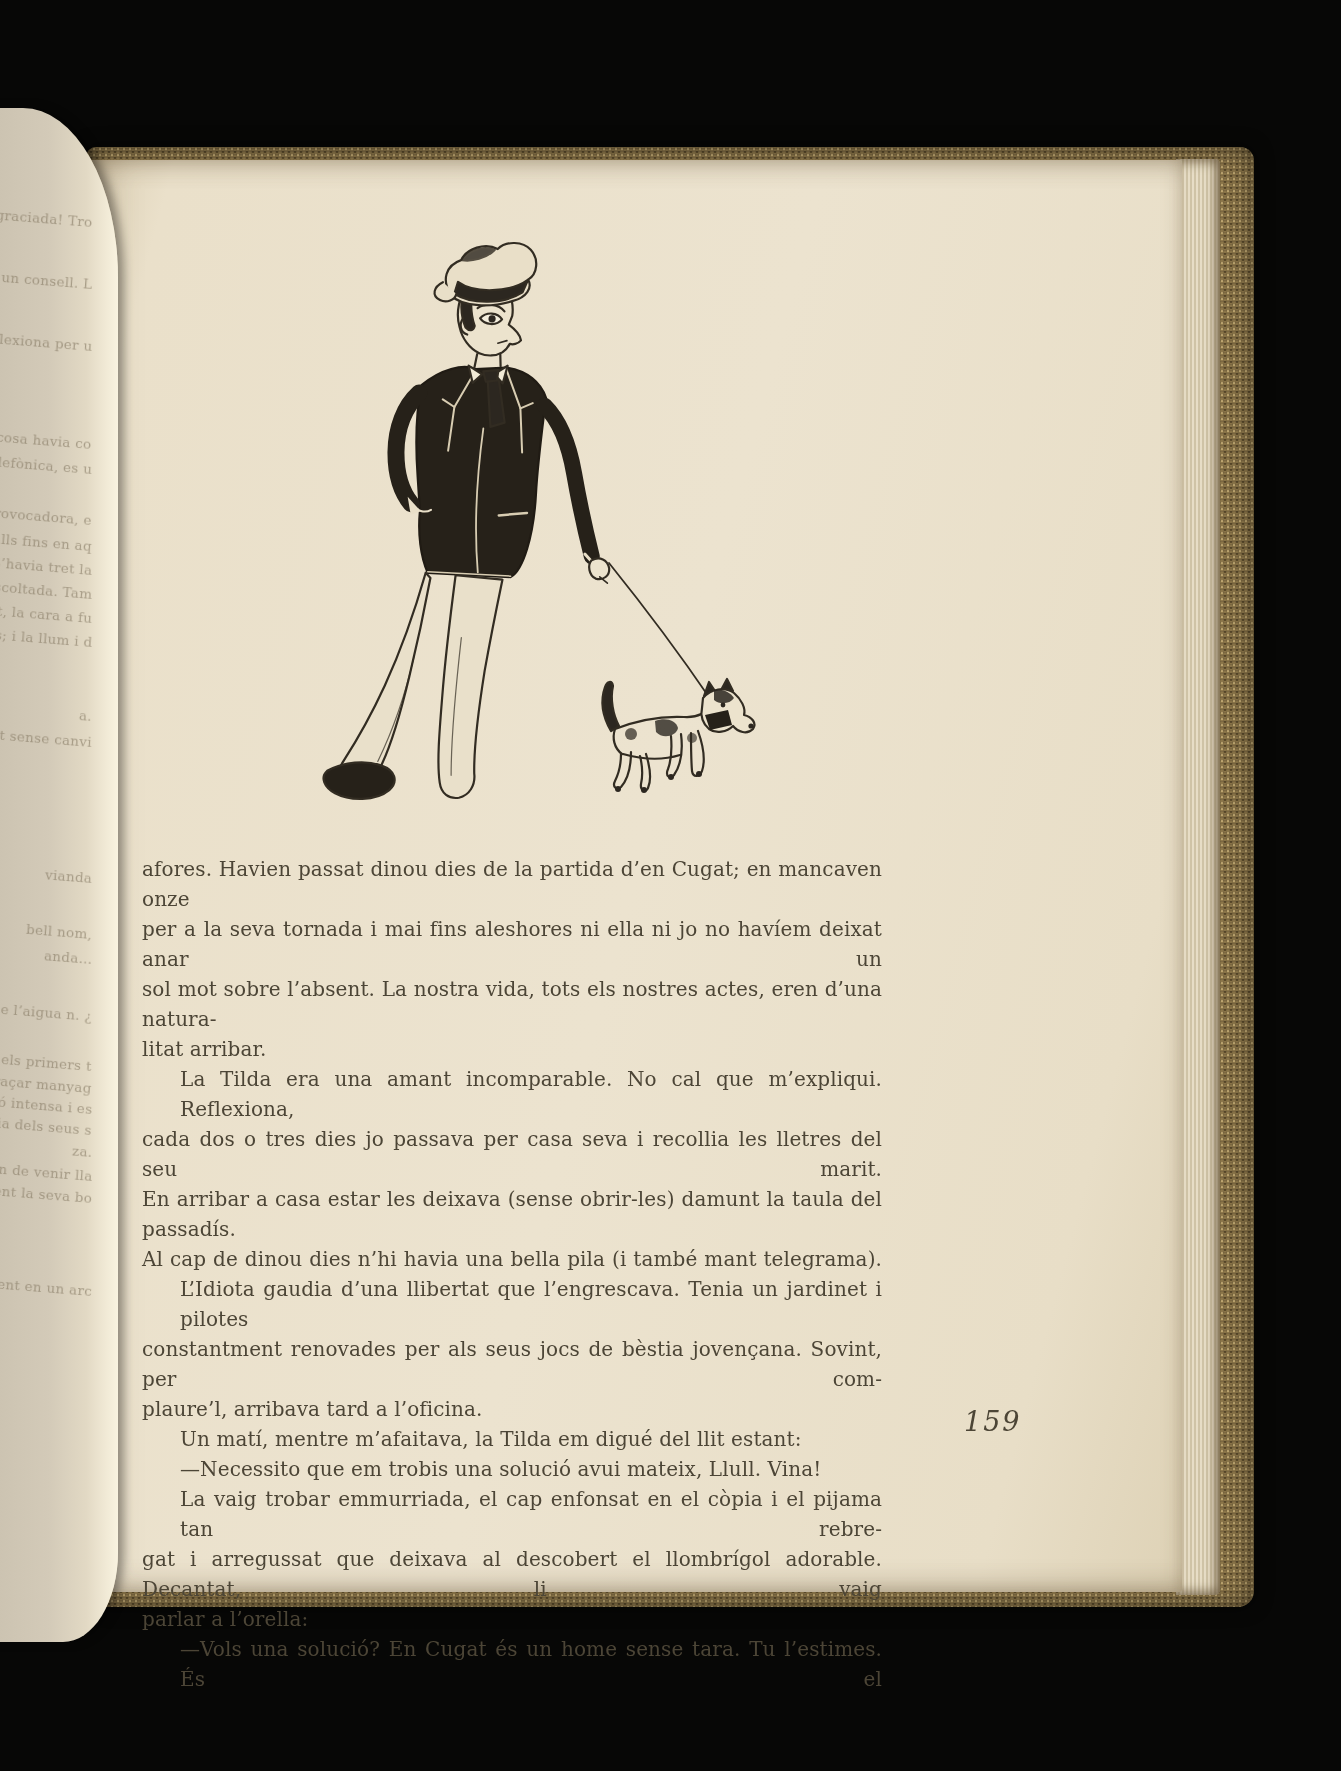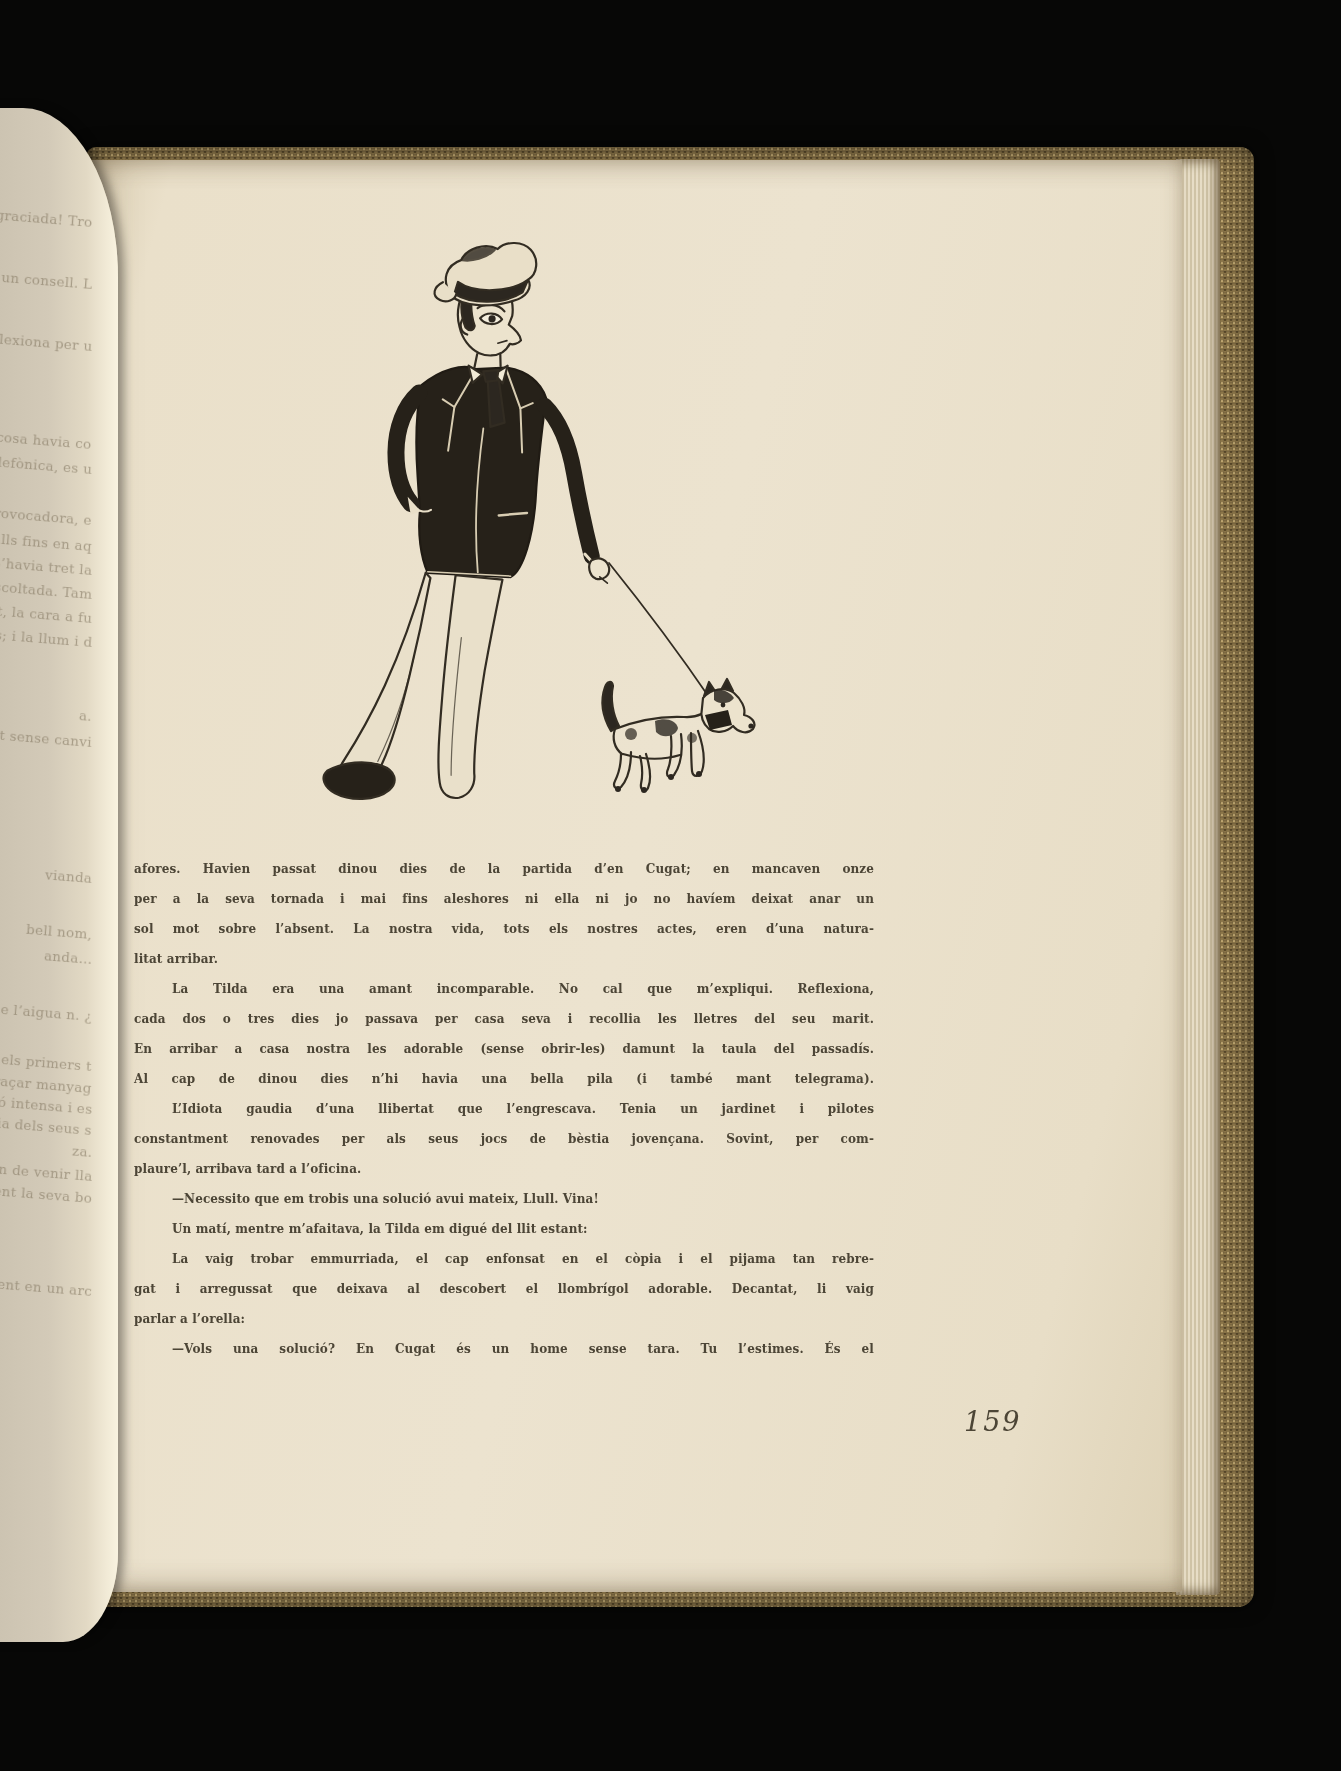--- a/index.html
+++ b/index.html
@@ -39,22 +39,22 @@
     border-top-right-radius:95px 170px;border-bottom-right-radius:55px 90px;
     box-shadow:6px 0 10px rgba(0,0,0,.35);}
   .frag{position:absolute;right:26px;white-space:nowrap;font-size:13.5px;line-height:1;
     color:#857963;opacity:.62;transform-origin:right center;transform:rotate(4.5deg);
     filter:blur(.45px);letter-spacing:.3px;}
 
   
   .illo{position:absolute;left:214px;top:58px;width:460px;height:615px;}
 
   
-  .textblock{position:absolute;left:48px;top:694px;width:740px;color:#4c4536;
-    font-size:12px;line-height:30px;letter-spacing:.1px;font-weight:bold;}
+  .textblock{position:absolute;left:56px;top:694px;width:740px;color:#4c4536;
+    font-size:20px;line-height:30px;letter-spacing:.1px;}
   .line{width:740px;box-sizing:border-box;}
   .line.justify{text-align:justify;text-align-last:justify;}
   .line.indent{padding-left:38px;}
 
   .pagenum{position:absolute;left:878px;top:1246px;font-style:italic;font-size:27px;
     letter-spacing:2px;color:#4c4536;}
 </style>
 </head>
 <body>
 
@@ -145,27 +145,27 @@
     </svg>
 
     <div class="textblock">
 
     <div class="line justify">afores. Havien passat dinou dies de la partida d’en Cugat; en mancaven onze</div>
         <div class="line justify">per a la seva tornada i mai fins aleshores ni ella ni jo no havíem deixat anar un</div>
         <div class="line justify">sol mot sobre l’absent. La nostra vida, tots els nostres actes, eren d’una natura-</div>
         <div class="line">litat arribar.</div>
         <div class="line indent justify">La Tilda era una amant incomparable. No cal que m’expliqui. Reflexiona,</div>
         <div class="line justify">cada dos o tres dies jo passava per casa seva i recollia les lletres del seu marit.</div>
-        <div class="line justify">En arribar a casa nostra les adorable (sense obrir-les) damunt la taula del passadís.</div>
+        <div class="line justify">En arribar a casa estar les deixava (sense obrir-les) damunt la taula del passadís.</div>
         <div class="line justify">Al cap de dinou dies n’hi havia una bella pila (i també mant telegrama).</div>
         <div class="line indent justify">L’Idiota gaudia d’una llibertat que l’engrescava. Tenia un jardinet i pilotes</div>
         <div class="line justify">constantment renovades per als seus jocs de bèstia jovençana. Sovint, per com-</div>
         <div class="line">plaure’l, arribava tard a l’oficina.</div>
+        <div class="line indent">Un matí, mentre m’afaitava, la Tilda em digué del llit estant:</div>
         <div class="line indent">—Necessito que em trobis una solució avui mateix, Llull. Vina!</div>
-        <div class="line indent">Un matí, mentre m’afaitava, la Tilda em digué del llit estant:</div>
         <div class="line indent justify">La vaig trobar emmurriada, el cap enfonsat en el còpia i el pijama tan rebre-</div>
         <div class="line justify">gat i arregussat que deixava al descobert el llombrígol adorable. Decantat, li vaig</div>
         <div class="line">parlar a l’orella:</div>
         <div class="line indent justify">—Vols una solució? En Cugat és un home sense tara. Tu l’estimes. És el</div>
       </div>
 
     <div class="pagenum">159</div>
   </div>
 
   <div class="left-page">

